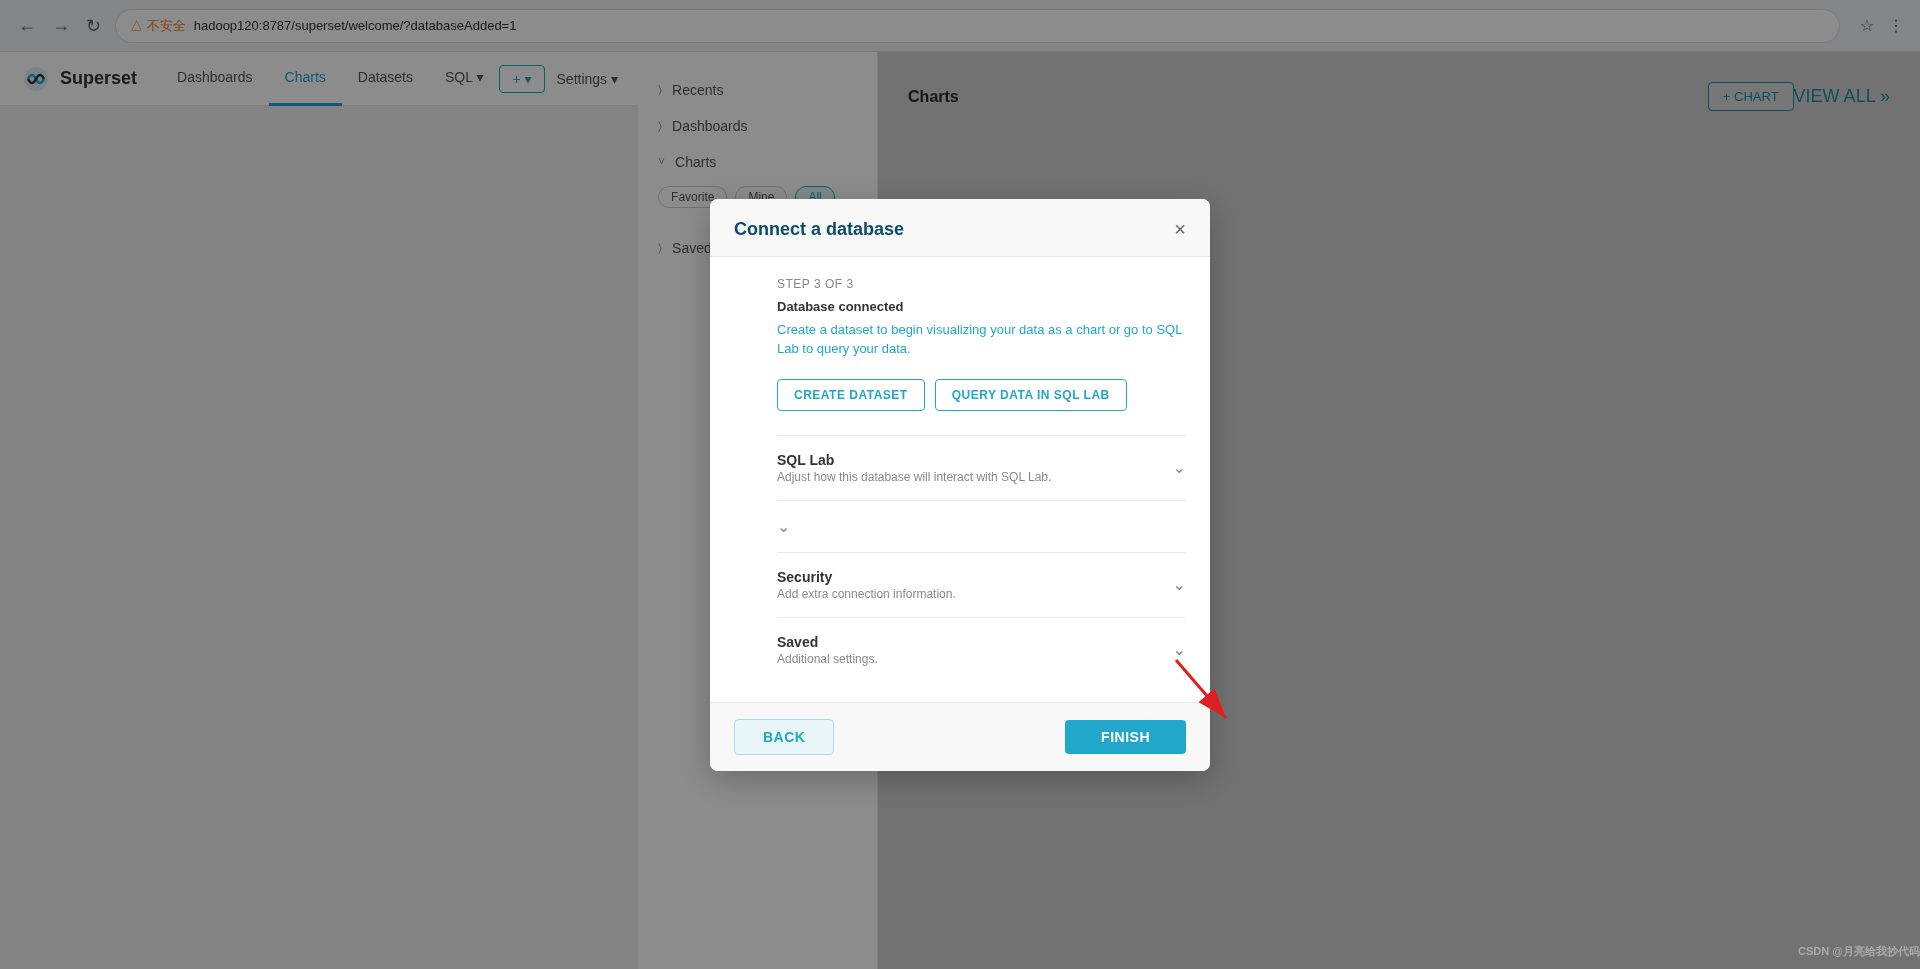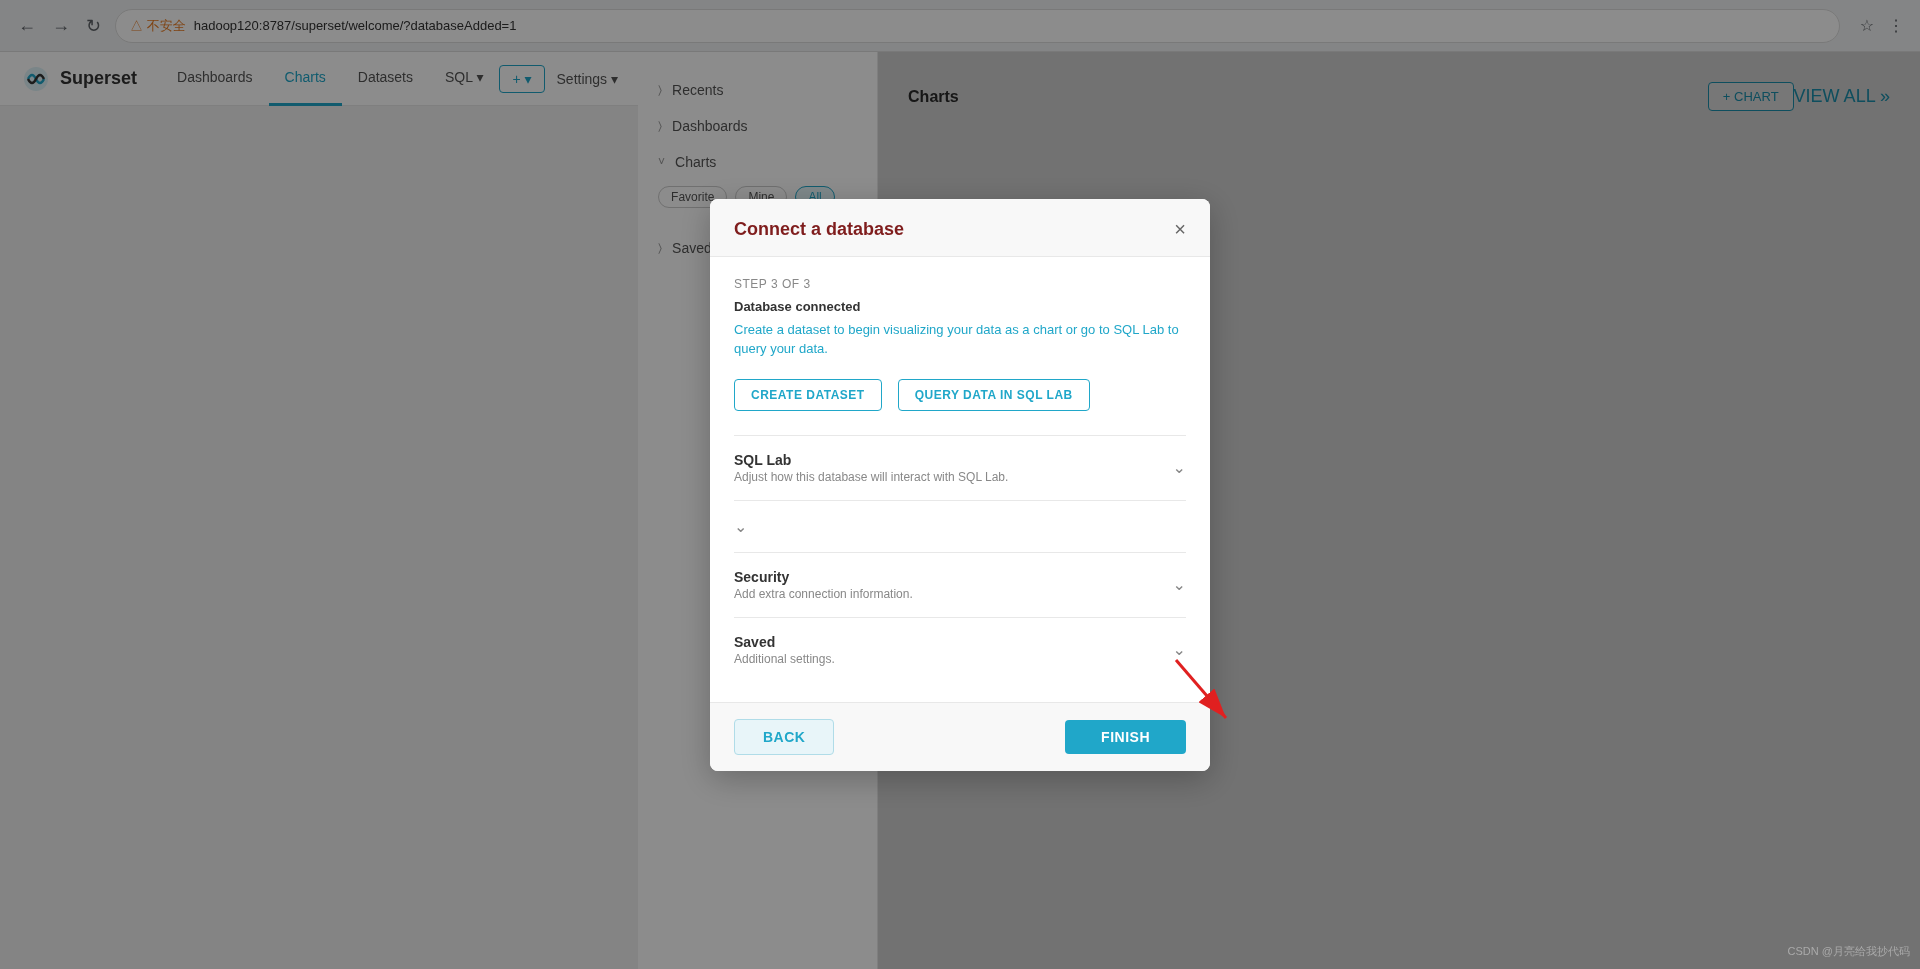--- a/index.html
+++ b/index.html
@@ -184,28 +184,28 @@
     }
     .modal-header {
       padding: 20px 24px 16px;
       border-bottom: 1px solid #e8e8e8;
       display: flex;
       align-items: center;
       justify-content: space-between;
       background: #f8f8f8;
       border-radius: 8px 8px 0 0;
     }
-    .modal-title { font-size: 18px; font-weight: 600; color: #7f1d1d; }
+    .modal-title { font-size: 18px; font-weight: 600; color: #0c4a6e; }
     .modal-close { background: none; border: none; font-size: 20px; cursor: pointer; color: #666; line-height: 1; }
-    .modal-body { padding: 20px 24px; overflow-y: auto; flex: 1; }
+    .modal-body { padding: 20px 24px; overflow-y: auto; flex: 1; margin-left: 43px; }
     .step-label { font-size: 12px; color: #888; margin-bottom: 8px; letter-spacing: 0.5px; }
     .db-connected-title { font-size: 13px; font-weight: 700; color: #333; margin-bottom: 6px; }
     .db-connected-desc { font-size: 13px; color: #666; line-height: 1.5; margin-bottom: 20px; }
     .db-connected-desc span { color: #20a7c9; }
-    .action-btns { display: flex; gap: 16px; margin-bottom: 24px; }
+    .action-btns { display: flex; gap: 10px; margin-bottom: 24px; }
     .action-btn-outline {
       border: 1px solid #20a7c9;
       background: white;
       color: #20a7c9;
       padding: 8px 16px;
       border-radius: 4px;
       font-size: 12px;
       font-weight: 600;
       cursor: pointer;
       letter-spacing: 0.5px;
@@ -266,24 +266,25 @@
       top: -70px;
       width: 80px;
       height: 80px;
       pointer-events: none;
     }
 
     
     .watermark {
       position: fixed;
       bottom: 10px;
-      right: 10px;
+      right: 0;
       font-size: 11px;
       color: #aaa;
       z-index: 2000;
+      font-weight: bold;
     }
   </style>
 </head>
 <body>
 
 <div class="browser-chrome">
   <div class="browser-nav-btns">
     <button class="nav-btn">←</button>
     <button class="nav-btn">→</button>
     <button class="nav-btn">↻</button>

